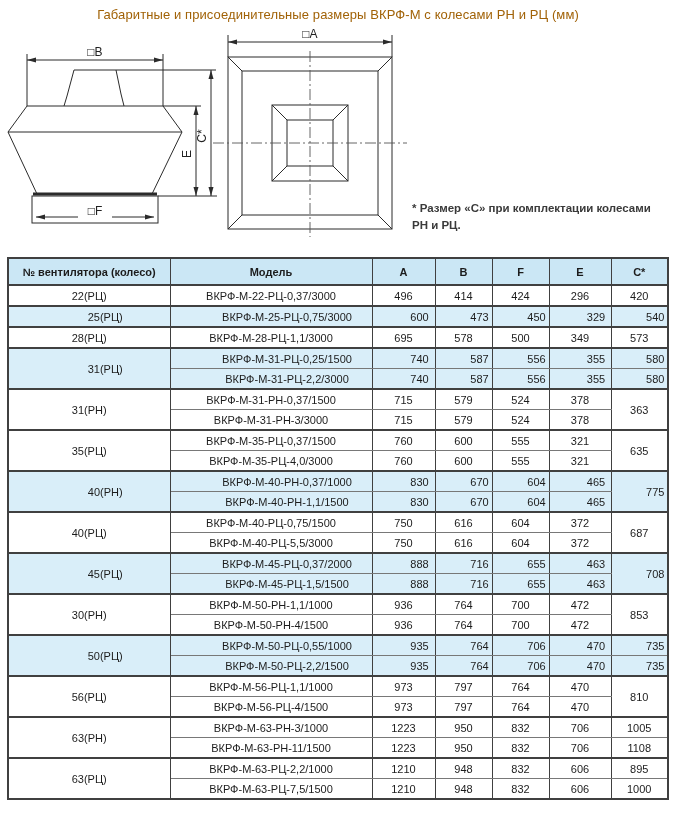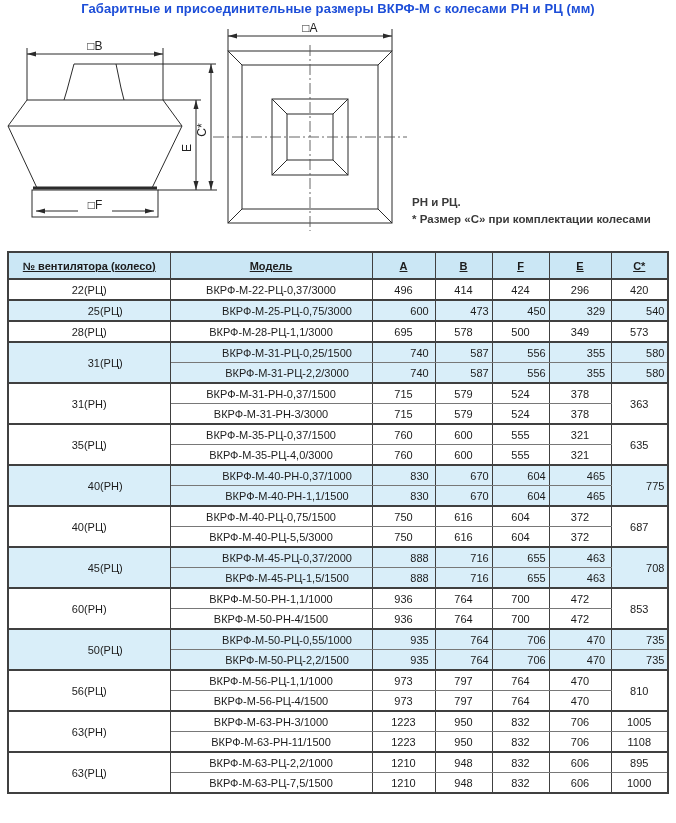--- a/index.html
+++ b/index.html
@@ -2,36 +2,36 @@
 <html><head>
 <meta charset="utf-8">
 <style>
   html,body{margin:0;padding:0;}
   body{
     width:676px;height:823px;overflow:hidden;background:#ffffff;
     font-family:"Liberation Sans","DejaVu Sans",sans-serif;
     -webkit-font-smoothing:antialiased;
   }
   .page-title{
-    margin-top:1px;text-align:center;font-size:13px;font-weight:bold;
-    color:#1d4ed8;letter-spacing:0.1px;
+    margin-top:7px;text-align:center;font-size:13px;font-weight:normal;
+    color:#a16207;letter-spacing:0.1px;
   }
   .drawings{position:relative;width:676px;height:229px;margin-top:2px;}
   .drawings svg{position:absolute;left:0;top:0;}
   .note{
     position:absolute;left:412px;top:176px;width:252px;
     font-size:11.5px;font-weight:600;color:#3a3a3a;line-height:1.5;
   }
   .dim-table{
     width:662px;margin:4px auto 0 auto;border-collapse:collapse;
     border:2px solid #404040;table-layout:fixed;font-size:11px;color:#1c1c1c;
   }
   .dim-table th{
     height:25px;background:#cbe7f5;border:1px solid #404040;
-    font-weight:bold;font-size:11px;text-align:center;padding:0;text-decoration:underline;
+    font-weight:bold;font-size:11px;text-align:center;padding:0;
   }
   .dim-table td{
     height:19px;text-align:center;vertical-align:middle;padding:0;
     border-left:1px solid #404040;border-right:1px solid #404040;
     border-top:1px solid #787878;border-bottom:1px solid #787878;
   }
   .dim-table tr.group-start td{border-top:2px solid #404040;}
   .dim-table tr.shaded td{background:#d9eef9;padding-left:32px;}
   svg text{font-family:"Liberation Sans","DejaVu Sans",sans-serif;fill:#222;}
 </style>
@@ -101,22 +101,22 @@
     </g>
     <g font-size="12">
       <text x="95" y="32" text-anchor="middle">□B</text>
       <text x="95" y="191" text-anchor="middle">□F</text>
       <text x="191" y="130" text-anchor="middle" transform="rotate(-90 191 130)">E</text>
       <text x="206" y="112" text-anchor="middle" transform="rotate(-90 206 112)">C*</text>
       <text x="310" y="14" text-anchor="middle">□A</text>
     </g>
   </svg>
   <div class="note">
+    <div>* Размер «С» при комплектации колесами</div>
     <div>РН и РЦ.</div>
-    <div>* Размер «С» при комплектации колесами</div>
   </div>
 </div>
 
 <table class="dim-table">
   <colgroup>
     <col style="width:162px">
       <col style="width:202px">
       <col style="width:63px">
     <col style="width:57px">
       <col style="width:57px">
@@ -253,21 +253,21 @@
         <td rowspan="2">708</td>
       </tr>
       <tr class="shaded">
         <td>ВКРФ-М-45-РЦ-1,5/1500</td>
         <td>888</td>
         <td>716</td>
         <td>655</td>
         <td>463</td>
       </tr>
       <tr class="group-start">
-        <td rowspan="2">60(РН)</td>
+        <td rowspan="2">30(РН)</td>
         <td>ВКРФ-М-50-РН-1,1/1000</td>
         <td>936</td>
         <td>764</td>
         <td>700</td>
         <td>472</td>
         <td rowspan="2">853</td>
       </tr>
       <tr>
         <td>ВКРФ-М-50-РН-4/1500</td>
         <td>936</td>

